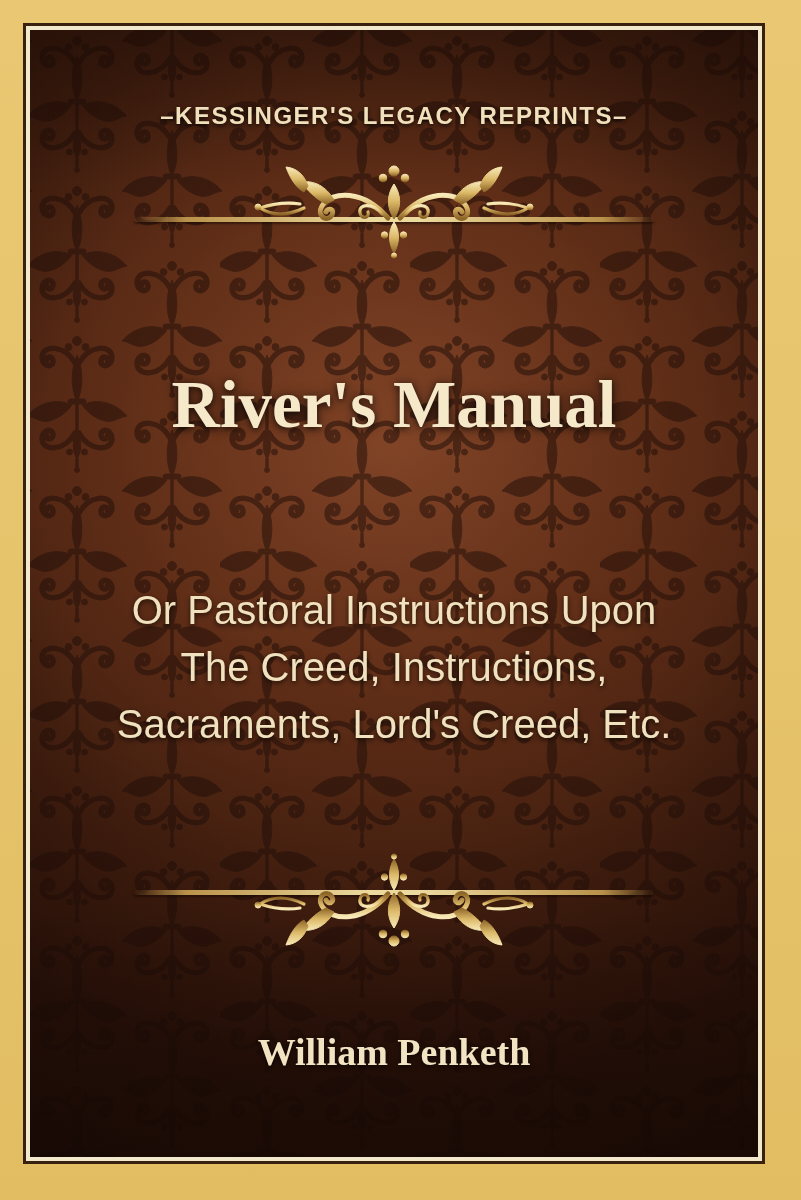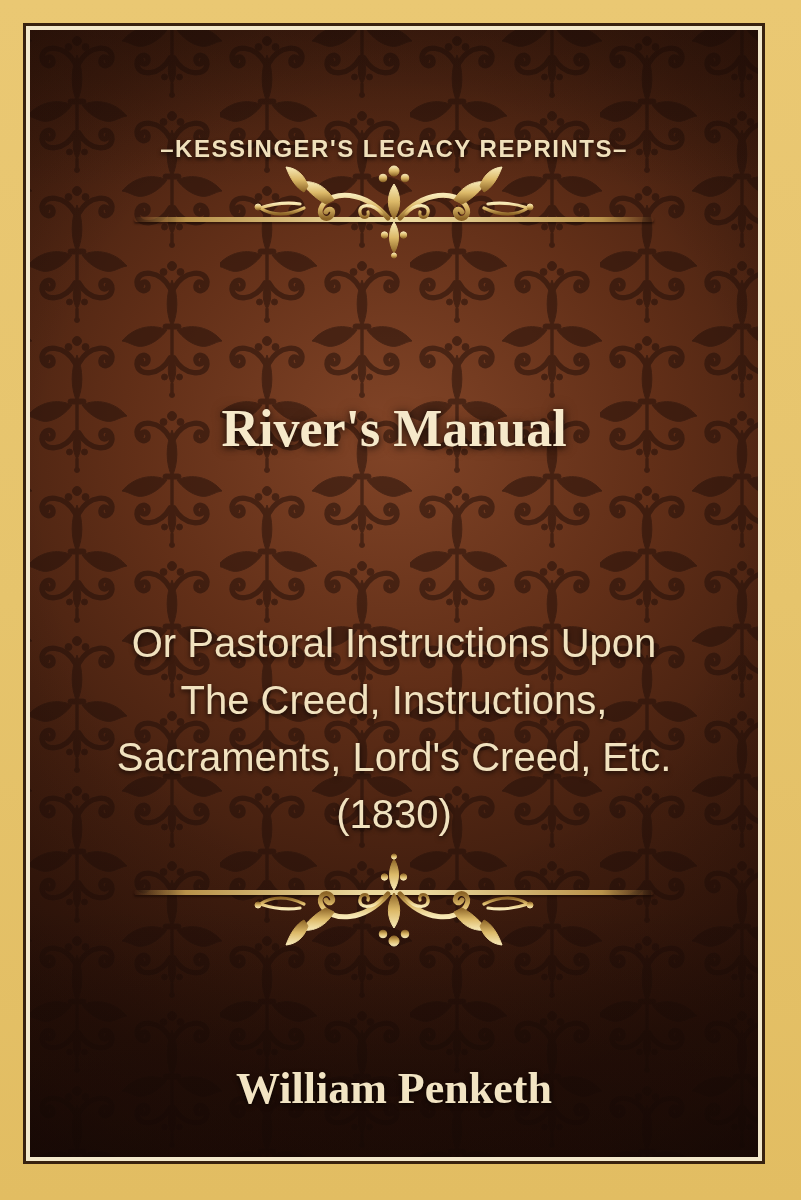--- a/index.html
+++ b/index.html
@@ -19,36 +19,36 @@
       #522715;
     overflow:hidden;
   }
   .damask{position:absolute;inset:0;width:100%;height:100%;}
   .vignette{
     position:absolute;inset:0;pointer-events:none;
     background:
       linear-gradient(180deg,rgba(22,9,4,.3) 0%,rgba(0,0,0,0) 14%,rgba(0,0,0,0) 78%,rgba(14,5,3,.4) 100%),
       radial-gradient(ellipse 115% 82% at 50% 40%,rgba(0,0,0,0) 42%,rgba(20,7,3,.4) 76%,rgba(8,3,2,.72) 100%);
   }
-  .centered-text{position:absolute;left:0;width:100%;text-align:center;margin-top:33px;}
+  .centered-text{position:absolute;left:0;width:100%;text-align:center;}
   .banner{
     top:72px;font-weight:bold;font-size:24px;letter-spacing:1.5px;
     color:#f0e0bb;text-shadow:0 2px 4px rgba(0,0,0,.75);
   }
   .title{
-    top:336px;font-family:"Liberation Serif",serif;font-weight:bold;font-size:52px;
+    top:336px;font-family:"Liberation Serif",serif;font-weight:bold;font-size:67px;
     color:#f6e9ca;text-shadow:0 2px 6px rgba(0,0,0,.65),0 0 14px rgba(0,0,0,.4);
   }
   .subtitle{
     top:552px;font-size:40px;line-height:57px;
     color:#f1e2bf;text-shadow:0 2px 5px rgba(0,0,0,.7);
   }
   .subtitle span{display:block;}
   .author{
-    top:1000px;font-family:"Liberation Serif",serif;font-weight:bold;font-size:44px;
+    top:1000px;font-family:"Liberation Serif",serif;font-weight:bold;font-size:38px;
     color:#f2e4c3;text-shadow:0 2px 5px rgba(0,0,0,.7);
   }
   .rule{
     position:absolute;left:50%;transform:translateX(-50%);width:520px;height:5px;border-radius:2px;
     background:linear-gradient(90deg,rgba(210,170,90,0) 0%,#b9924a 10%,#ecd99e 45%,#ecd99e 55%,#b9924a 90%,rgba(210,170,90,0) 100%);
     box-shadow:0 2px 2px rgba(20,8,4,.5);
   }
   .rule-top{top:187px;}
   .rule-bottom{top:860px;}
   .orn{position:absolute;left:50%;width:320px;height:100px;overflow:visible;}
@@ -146,21 +146,20 @@
     <svg class="orn orn-top" viewBox="0 0 320 100">
       <use href="#flourish"></use>
     </svg>
 
     <div class="centered-text title">River's Manual</div>
 
     <div class="centered-text subtitle">
       <span>Or Pastoral Instructions Upon</span>
       <span>The Creed, Instructions,</span>
       <span>Sacraments, Lord's Creed, Etc.</span>
-      <span>(1830)</span>
     </div>
 
     <div class="rule rule-bottom"></div>
     <svg class="orn orn-bottom" viewBox="0 0 320 100">
       <use href="#flourish"></use>
     </svg>
 
     <div class="centered-text author">William Penketh</div>
 
   </div>

